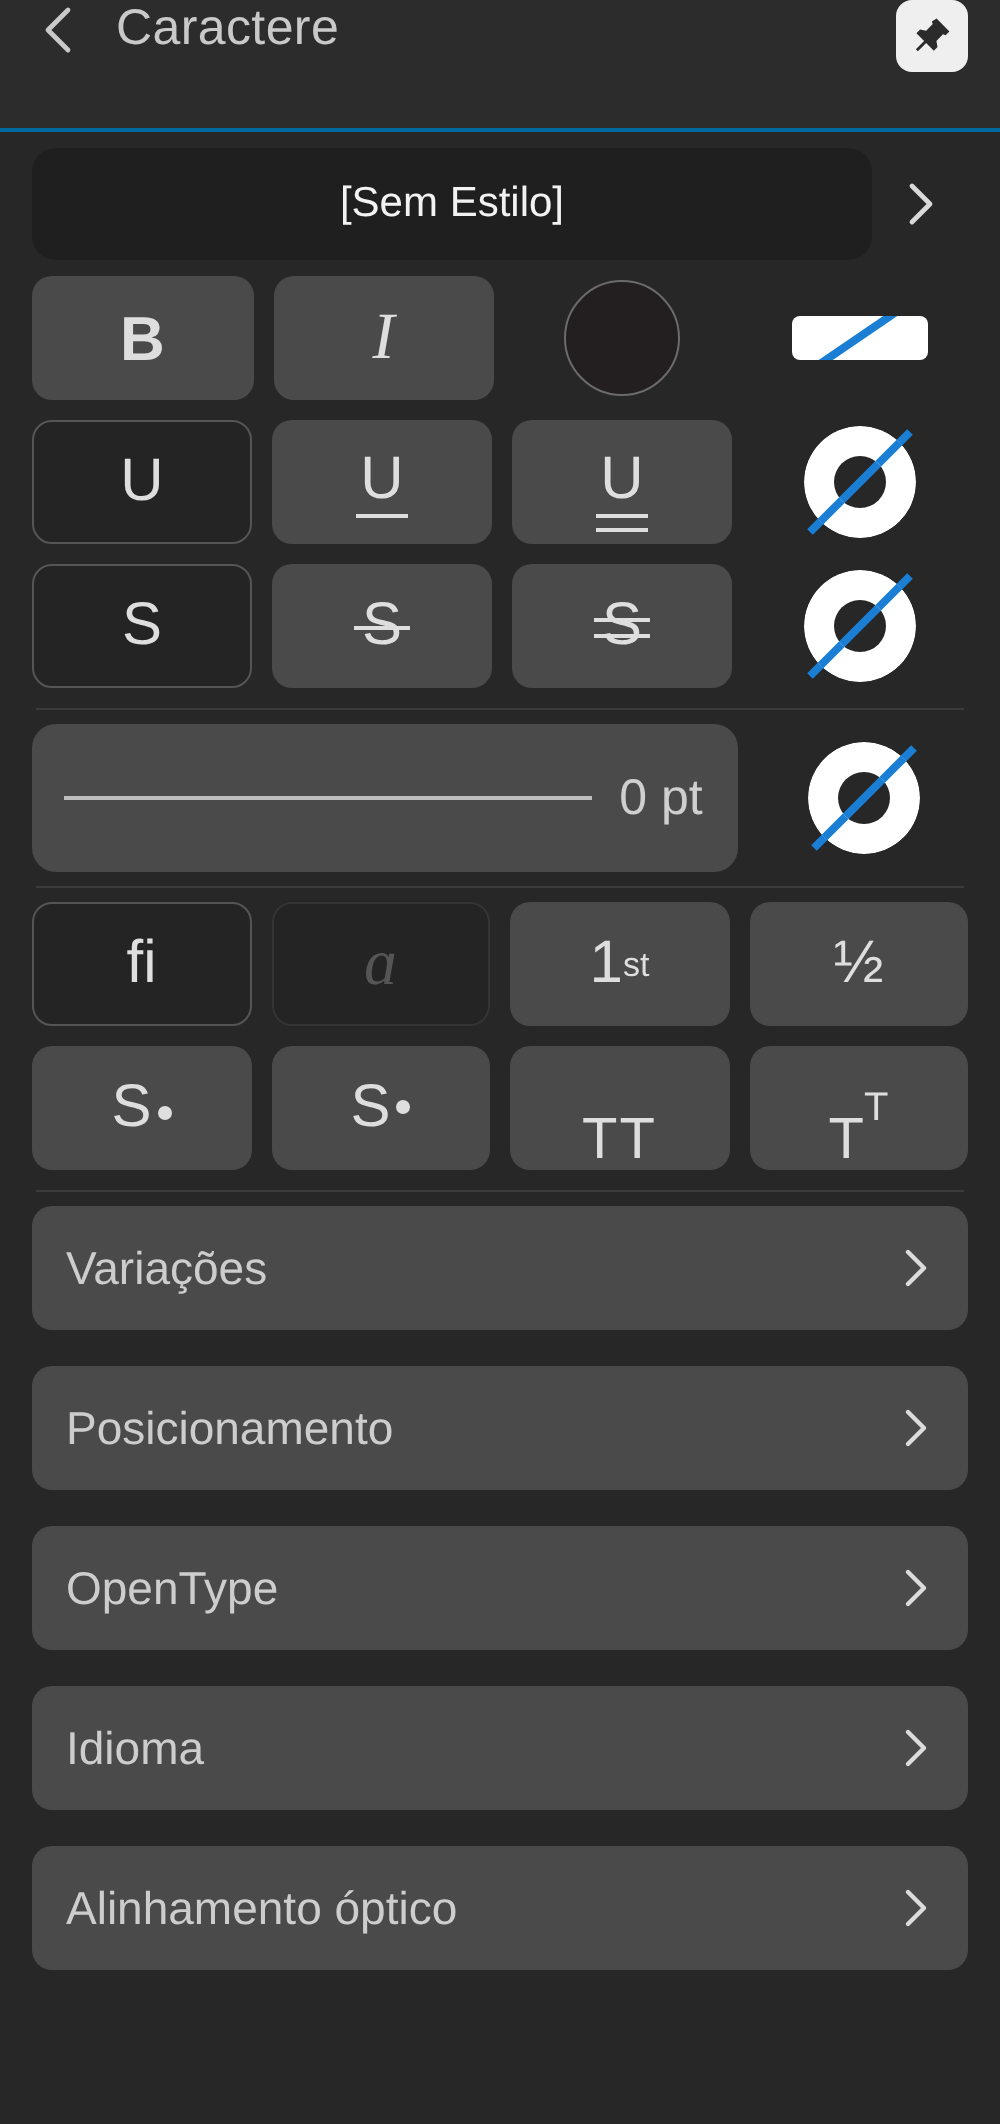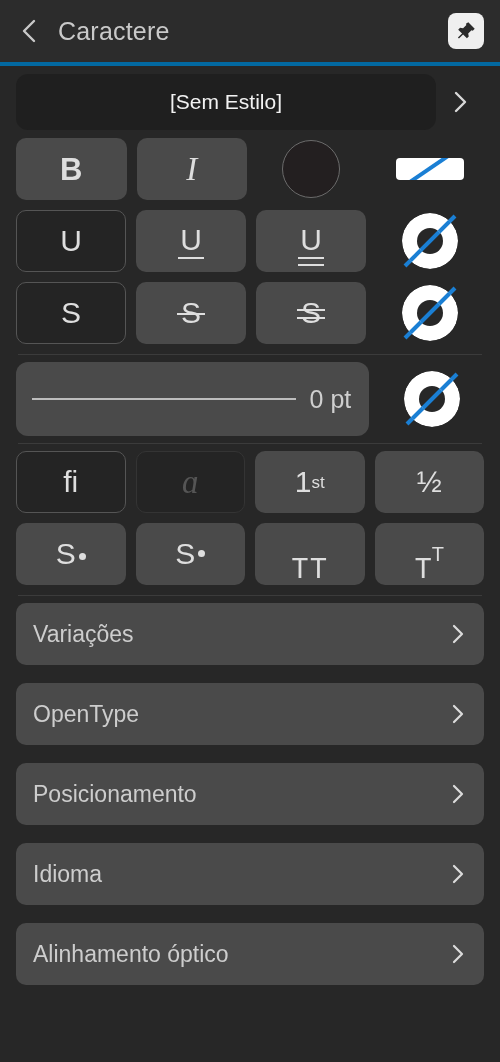--- a/index.html
+++ b/index.html
@@ -14,24 +14,23 @@
     color: #d6d6d6;
     overflow: hidden;
     position: relative;
   }
 
   
   .header {
     height: 66px;
     background: #2c2c2c;
     display: flex;
-    align-items: center;
     padding: 0 16px 0 14px;
     box-sizing: border-box;
-    border-bottom: 4px solid #0369a1;
+    border-bottom: 2px solid #0369a1;
   }
   .back-chevron {
     width: 30px;
     height: 30px;
     display: flex;
     align-items: center;
     justify-content: center;
     cursor: pointer;
   }
   .header-title {
@@ -124,21 +123,21 @@
     border: 1px solid #343434;
     color: #555;
     cursor: default;
   }
   .tbtn .glyph {
     font-size: 30px;
     line-height: 1;
   }
   .glyph.bold { font-weight: bold; font-size: 31px; }
   .glyph.italic { font-style: italic; font-family: "Liberation Serif", serif; font-size: 33px; }
-  .glyph.serif { font-family: Liberation Mono, monospace; margin-top: 32px; }
+  .glyph.serif { font-family: Liberation Sans, sans-serif; margin-top: 32px; }
 
   
   .swatch-cell {
     flex: 1;
     height: 62px;
     display: flex;
     align-items: center;
     justify-content: center;
     cursor: pointer;
   }
@@ -408,28 +407,28 @@
   <div class="sep"></div>
 
   <div class="list-row">
     <div class="list-label">Variações</div>
     <svg width="16" height="24" viewBox="0 0 16 24">
       <polyline points="4,4 12,12 4,20" fill="none" stroke="#dcdcdc" stroke-width="2.2" stroke-linecap="round" stroke-linejoin="round"></polyline>
     </svg>
   </div>
 
   <div class="list-row">
-    <div class="list-label">OpenType</div>
+    <div class="list-label">Posicionamento</div>
     <svg width="16" height="24" viewBox="0 0 16 24">
       <polyline points="4,4 12,12 4,20" fill="none" stroke="#dcdcdc" stroke-width="2.2" stroke-linecap="round" stroke-linejoin="round"></polyline>
     </svg>
   </div>
 
   <div class="list-row">
-    <div class="list-label">Posicionamento</div>
+    <div class="list-label">OpenType</div>
     <svg width="16" height="24" viewBox="0 0 16 24">
       <polyline points="4,4 12,12 4,20" fill="none" stroke="#dcdcdc" stroke-width="2.2" stroke-linecap="round" stroke-linejoin="round"></polyline>
     </svg>
   </div>
 
   <div class="list-row">
     <div class="list-label">Idioma</div>
     <svg width="16" height="24" viewBox="0 0 16 24">
       <polyline points="4,4 12,12 4,20" fill="none" stroke="#dcdcdc" stroke-width="2.2" stroke-linecap="round" stroke-linejoin="round"></polyline>
     </svg>

